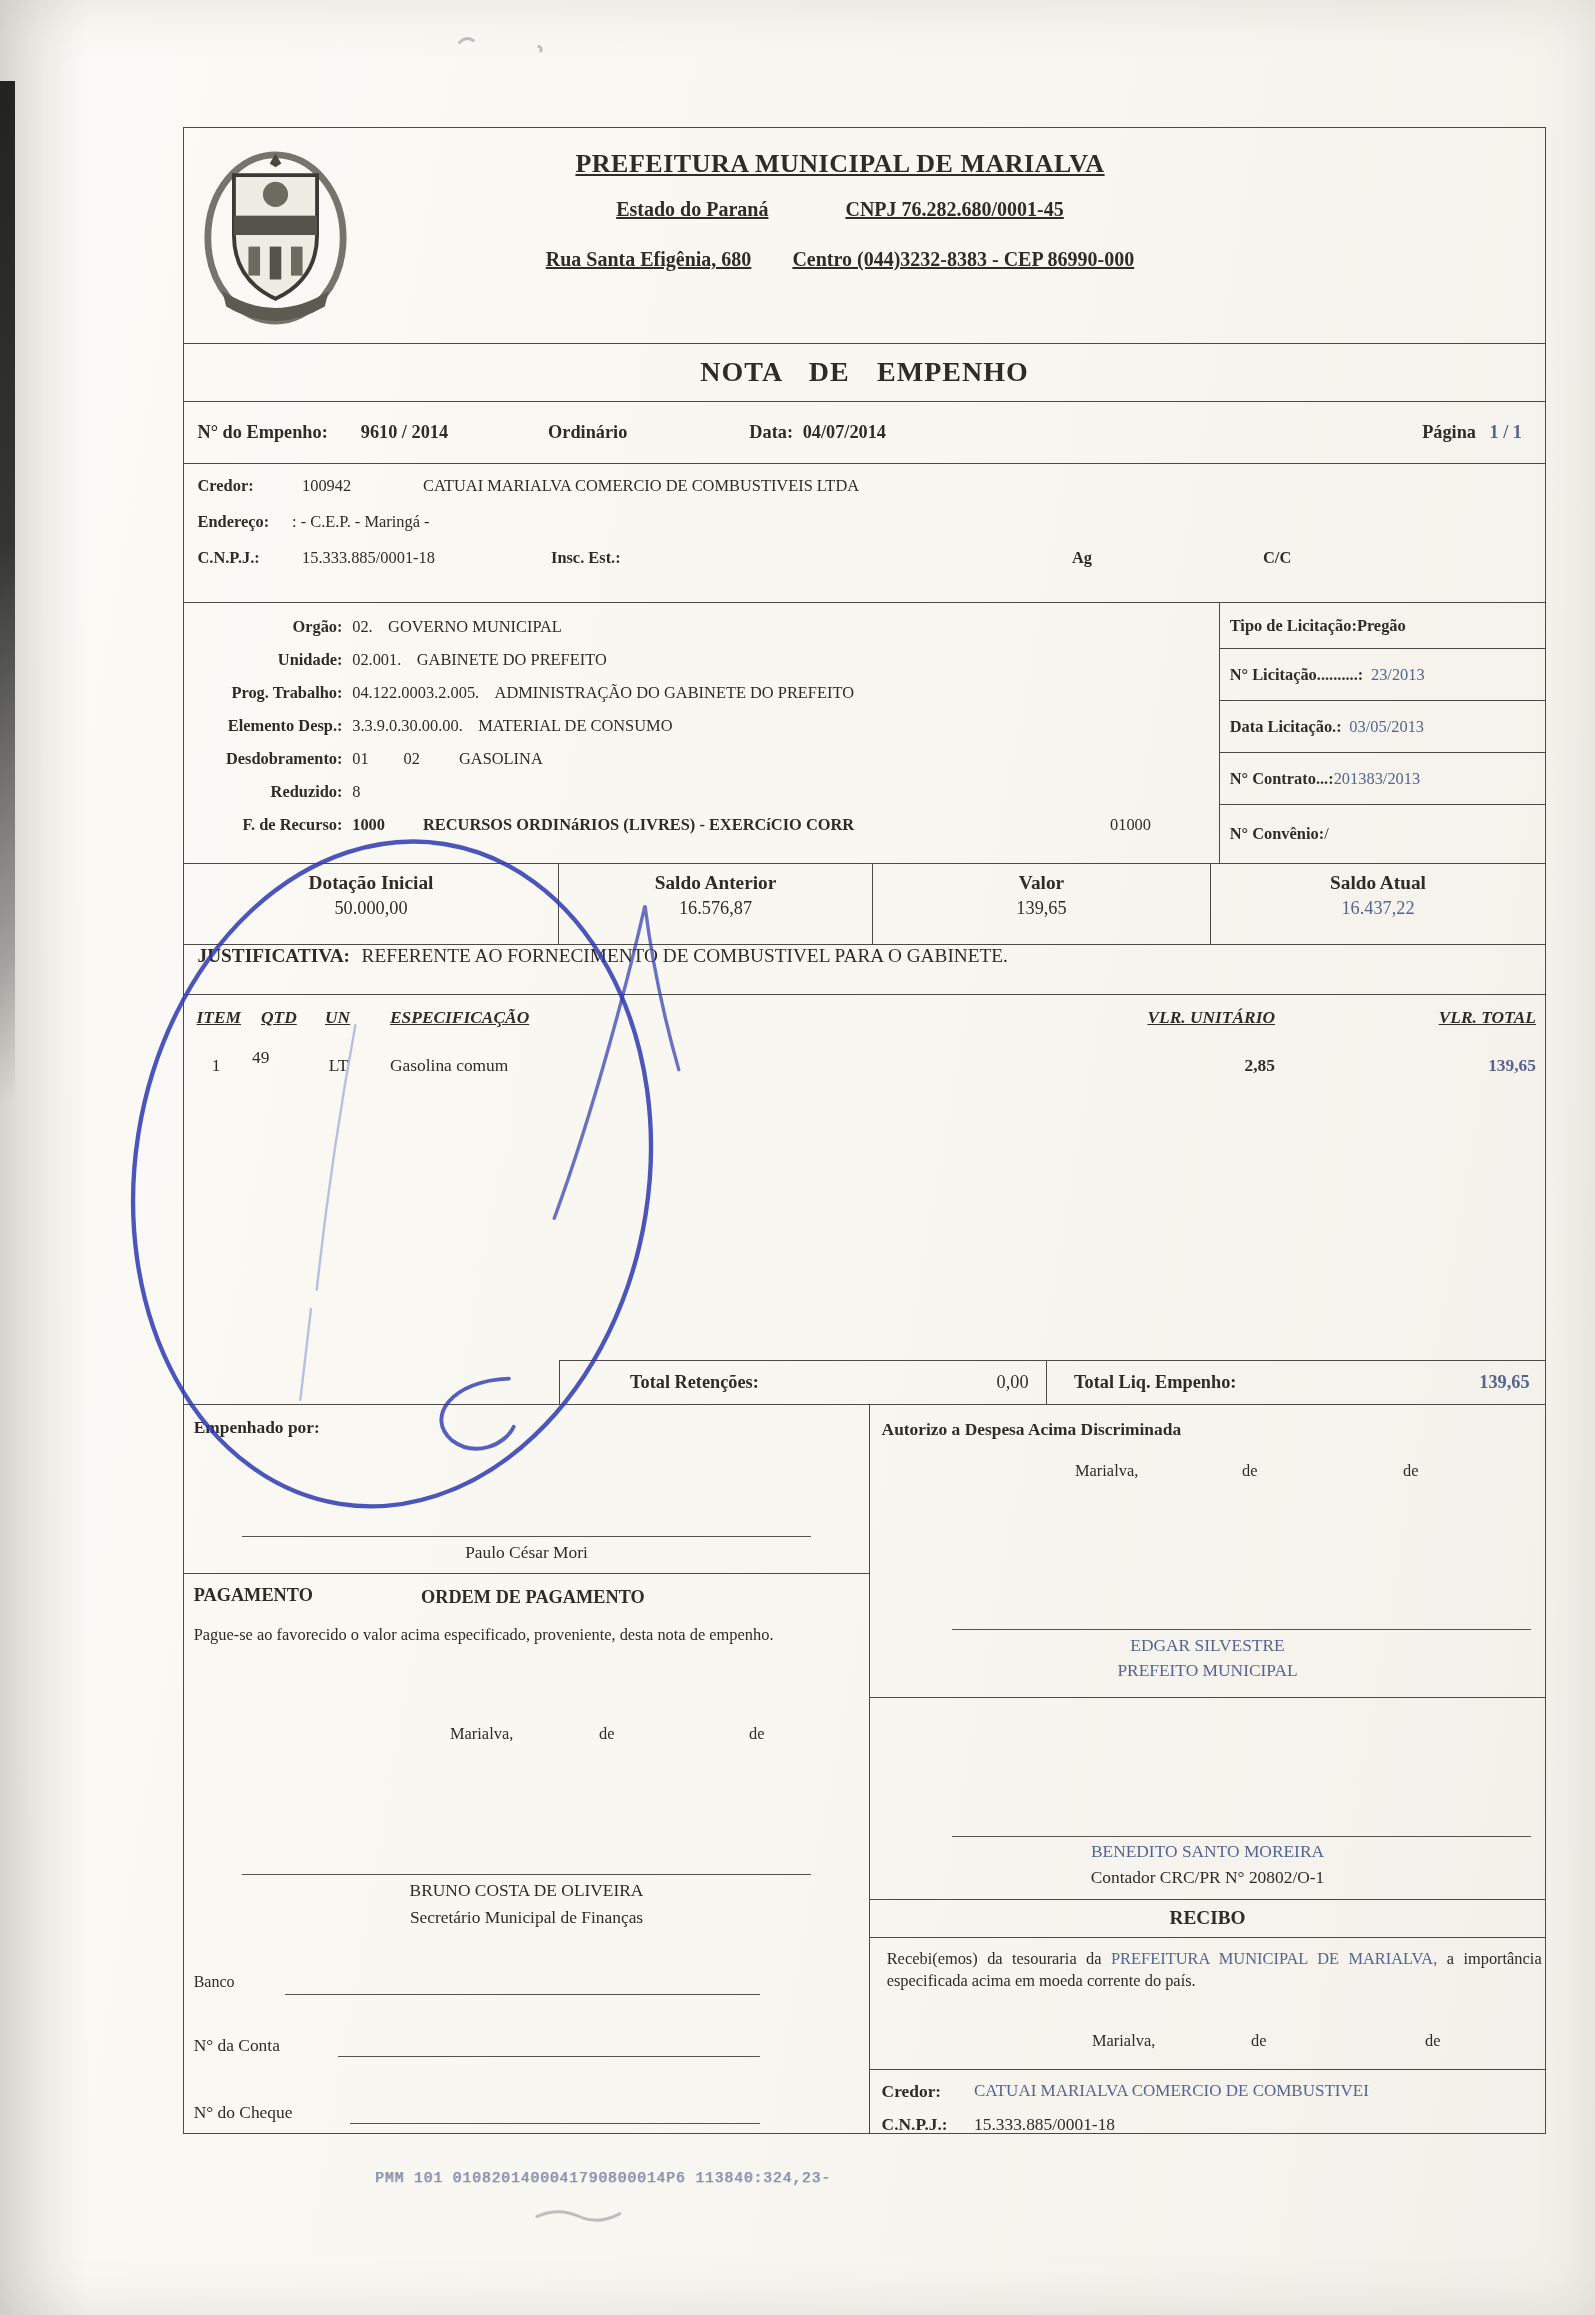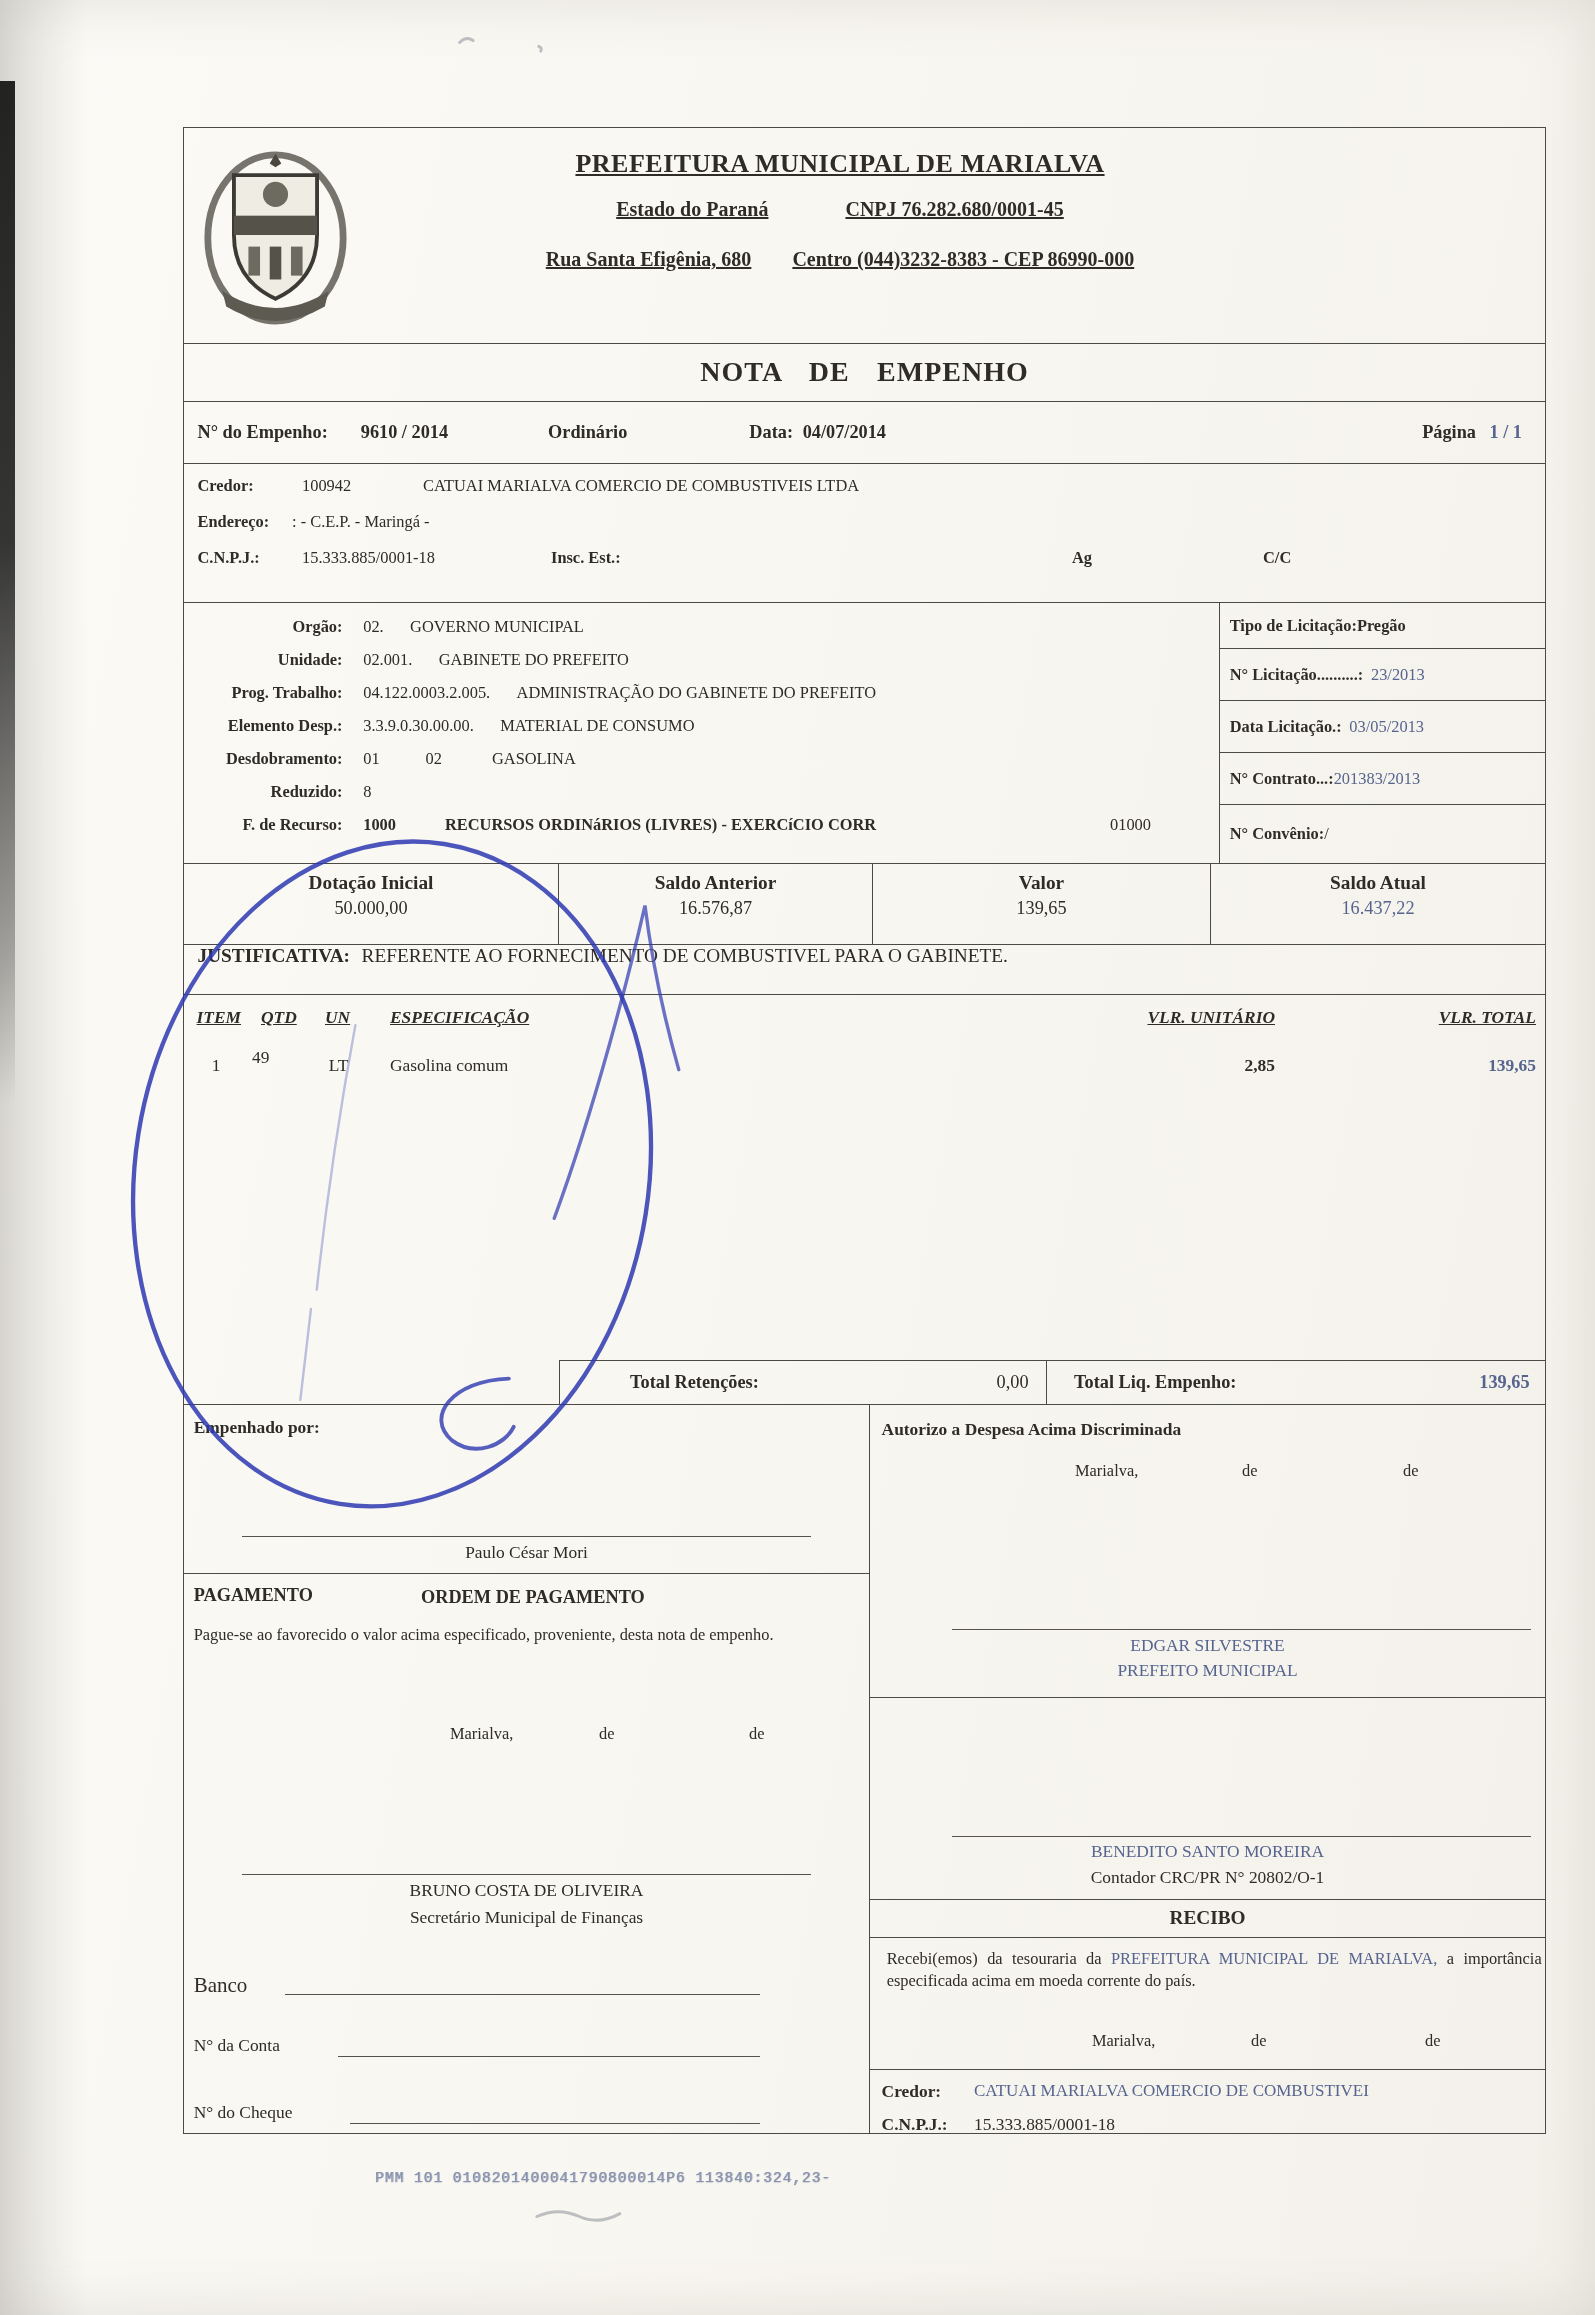--- a/index.html
+++ b/index.html
@@ -50,21 +50,21 @@
 
   .sec-titlebar{height:58px;line-height:56px;text-align:center;font-size:28px;font-weight:700;word-spacing:19.3px;letter-spacing:1px;}
 
   .sec-empenho{height:62px;display:flex;align-items:center;padding:0 23px 0 13.5px;font-size:18.3px;font-weight:700;}
 
   .sec-credor{height:139px;padding-top:11.6px;}
   .crow{position:relative;height:36px;}
 
   .sec-orc{display:flex;min-height:261px;}
   .orc-left{flex:1;padding:7.7px 0 7.7px 13.5px;}
-  .orc-row{display:flex;align-items:center;height:33px;gap:11px;}
+  .orc-row{display:flex;align-items:center;height:33px;}
   .orc-label{width:145px;text-align:right;font-weight:700;flex:0 0 145px;}
   .orc-code{margin-left:9.7px;}
   .orc-desc{margin-left:15.4px;}
   .lic-col{width:326px;border-left:1.9px solid var(--line);display:flex;flex-direction:column;}
   .lic-row{flex:0 0 52px;display:flex;align-items:center;padding:0 9.7px;border-bottom:1.9px solid var(--line);}
   .lic-row.first{flex:0 0 46px;}
   .lic-row.last{flex:1;border-bottom:none;}
 
   .sec-valores{height:81px;display:flex;text-align:center;}
   .val-cell{border-right:1.9px solid var(--line);padding-top:7.7px;}
@@ -298,21 +298,21 @@
         <div class="hr" style="top:168px"></div>
         <span class="abs b" style="left:9.7px;top:180px;font-size:18.3px">PAGAMENTO</span>
         <span class="abs b" style="left:237px;top:182px;font-size:18.3px">ORDEM DE PAGAMENTO</span>
         <div class="abs" style="left:9.7px;top:218px;width:589px;line-height:23px">Pague-se ao favorecido o valor acima especificado, proveniente, desta nota de empenho.</div>
         <span class="abs" style="left:266px;top:319px">Marialva,</span>
         <span class="abs" style="left:415px;top:319px">de</span>
         <span class="abs" style="left:565px;top:319px">de</span>
         <div class="sigline" style="left:58px;right:58px;top:469px"></div>
         <div class="abs ctr" style="top:475px;font-size:17.4px">BRUNO COSTA DE OLIVEIRA</div>
         <div class="abs ctr" style="top:502px;font-size:17.4px">Secretário Municipal de Finanças</div>
-        <span class="abs" style="left:9.7px;top:568px;font-size:21px">Banco</span>
+        <span class="abs" style="left:9.7px;top:568px;font-size:16px">Banco</span>
         <div class="fline" style="left:101px;top:589px;width:475px"></div>
         <span class="abs" style="left:9.7px;top:630px;font-size:17.4px">N° da Conta</span>
         <div class="fline" style="left:154px;top:651px;width:422px"></div>
         <span class="abs" style="left:9.7px;top:697px;font-size:17.4px">N° do Cheque</span>
         <div class="fline" style="left:166px;top:718px;width:410px"></div>
       </div>
 
       <div class="col-right">
         <span class="abs b" style="left:11.6px;top:13.5px;font-size:17.4px">Autorizo a Despesa Acima Discriminada</span>
         <span class="abs" style="left:205px;top:56px">Marialva,</span>

